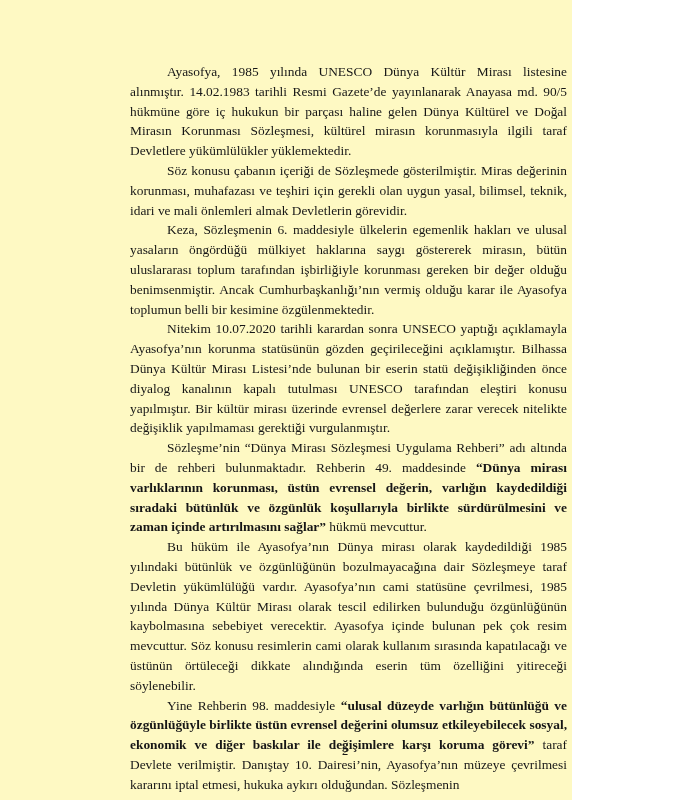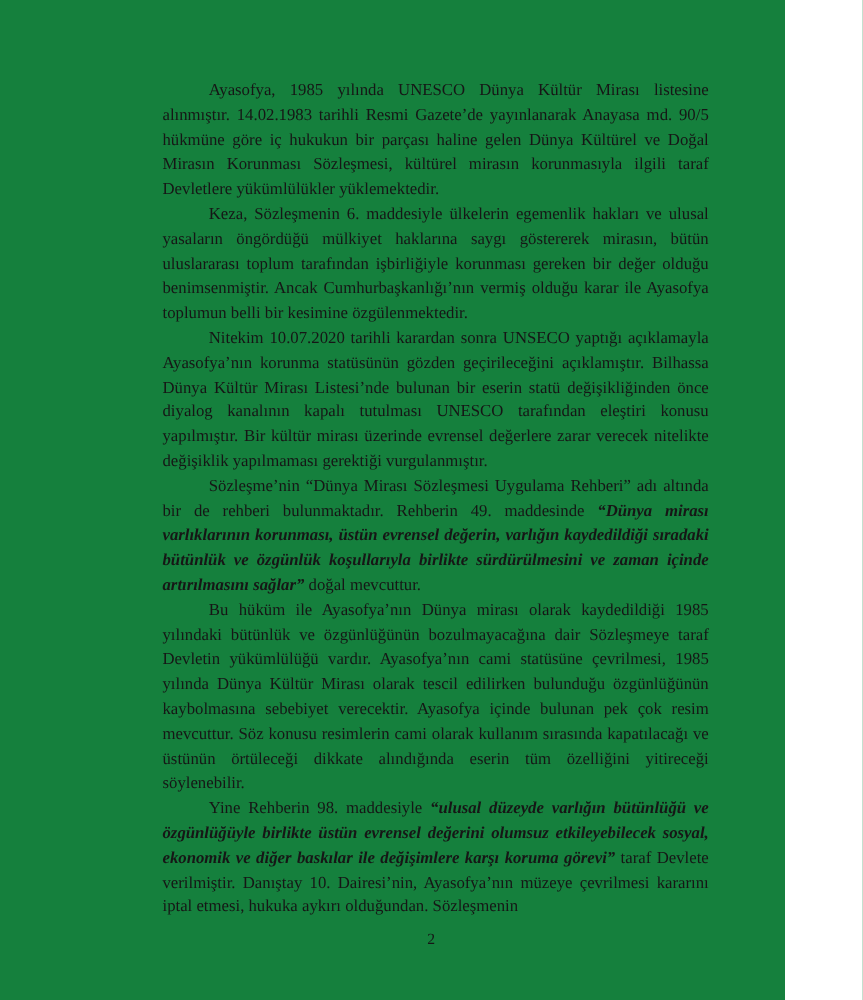--- a/index.html
+++ b/index.html
@@ -2,23 +2,23 @@
 <html lang="tr"><head>
 <meta charset="utf-8">
 <style>
   html, body {
     margin: 0;
     padding: 0;
     background: #ffffff;
   }
   .page {
     position: relative;
-    width: 628px;
+    width: 572px;
     height: 800px;
-    background: #15803d;
+    background: #fef9c3;
     overflow: hidden;
     font-family: "Liberation Serif", serif;
     color: #161616;
   }
   .text-block {
     position: absolute;
     left: 130px;
     top: 62px;
     width: 437px;
     font-size: 13.4px;
@@ -27,38 +27,38 @@
     -webkit-hyphens: none;
     hyphens: none;
   }
   .text-block p {
     margin: 0;
     padding: 0;
     text-indent: 37px;
   }
   .bi {
     font-weight: 700;
-    font-style: italic;
   }
   .page-number {
     position: absolute;
     top: 744px;
     left: 0;
     width: 690px;
     text-align: center;
     font-size: 12.5px;
     color: #161616;
   }
 </style>
 </head>
 <body>
 
 <div class="page">
   <div class="text-block">
       <p><span>Ayasofya, 1985 yılında UNESCO Dünya Kültür Mirası listesine alınmıştır. 14.02.1983 tarihli Resmi Gazete’de yayınlanarak Anayasa md. 90/5 hükmüne göre iç hukukun bir parçası haline gelen Dünya Kültürel ve Doğal Mirasın Korunması Sözleşmesi, kültürel mirasın korunmasıyla ilgili taraf Devletlere yükümlülükler yüklemektedir.</span></p>
+      <p><span>Söz konusu çabanın içeriği de Sözleşmede gösterilmiştir. Miras değerinin korunması, muhafazası ve teşhiri için gerekli olan uygun yasal, bilimsel, teknik, idari ve mali önlemleri almak Devletlerin görevidir.</span></p>
       <p><span>Keza, Sözleşmenin 6. maddesiyle ülkelerin egemenlik hakları ve ulusal yasaların öngördüğü mülkiyet haklarına saygı göstererek mirasın, bütün uluslararası toplum tarafından işbirliğiyle korunması gereken bir değer olduğu benimsenmiştir. Ancak Cumhurbaşkanlığı’nın vermiş olduğu karar ile Ayasofya toplumun belli bir kesimine özgülenmektedir.</span></p>
       <p><span>Nitekim 10.07.2020 tarihli karardan sonra UNSECO yaptığı açıklamayla Ayasofya’nın korunma statüsünün gözden geçirileceğini açıklamıştır. Bilhassa Dünya Kültür Mirası Listesi’nde bulunan bir eserin statü değişikliğinden önce diyalog kanalının kapalı tutulması UNESCO tarafından eleştiri konusu yapılmıştır. Bir kültür mirası üzerinde evrensel değerlere zarar verecek nitelikte değişiklik yapılmaması gerektiği vurgulanmıştır.</span></p>
-      <p><span>Sözleşme’nin “Dünya Mirası Sözleşmesi Uygulama Rehberi” adı altında bir de rehberi bulunmaktadır. Rehberin 49. maddesinde </span><span class="bi">“Dünya mirası varlıklarının korunması, üstün evrensel değerin, varlığın kaydedildiği sıradaki bütünlük ve özgünlük koşullarıyla birlikte sürdürülmesini ve zaman içinde artırılmasını sağlar”</span><span> doğal mevcuttur.</span></p>
+      <p><span>Sözleşme’nin “Dünya Mirası Sözleşmesi Uygulama Rehberi” adı altında bir de rehberi bulunmaktadır. Rehberin 49. maddesinde </span><span class="bi">“Dünya mirası varlıklarının korunması, üstün evrensel değerin, varlığın kaydedildiği sıradaki bütünlük ve özgünlük koşullarıyla birlikte sürdürülmesini ve zaman içinde artırılmasını sağlar”</span><span> hükmü mevcuttur.</span></p>
       <p><span>Bu hüküm ile Ayasofya’nın Dünya mirası olarak kaydedildiği 1985 yılındaki bütünlük ve özgünlüğünün bozulmayacağına dair Sözleşmeye taraf Devletin yükümlülüğü vardır. Ayasofya’nın cami statüsüne çevrilmesi, 1985 yılında Dünya Kültür Mirası olarak tescil edilirken bulunduğu özgünlüğünün kaybolmasına sebebiyet verecektir. Ayasofya içinde bulunan pek çok resim mevcuttur. Söz konusu resimlerin cami olarak kullanım sırasında kapatılacağı ve üstünün örtüleceği dikkate alındığında eserin tüm özelliğini yitireceği söylenebilir.</span></p>
       <p><span>Yine Rehberin 98. maddesiyle </span><span class="bi">“ulusal düzeyde varlığın bütünlüğü ve özgünlüğüyle birlikte üstün evrensel değerini olumsuz etkileyebilecek sosyal, ekonomik ve diğer baskılar ile değişimlere karşı koruma görevi”</span><span> taraf Devlete verilmiştir.  Danıştay 10. Dairesi’nin, Ayasofya’nın müzeye çevrilmesi kararını iptal etmesi, hukuka aykırı olduğundan. Sözleşmenin</span></p>
     </div>
   <div class="page-number">2</div>
 </div>
 
 </body></html>

